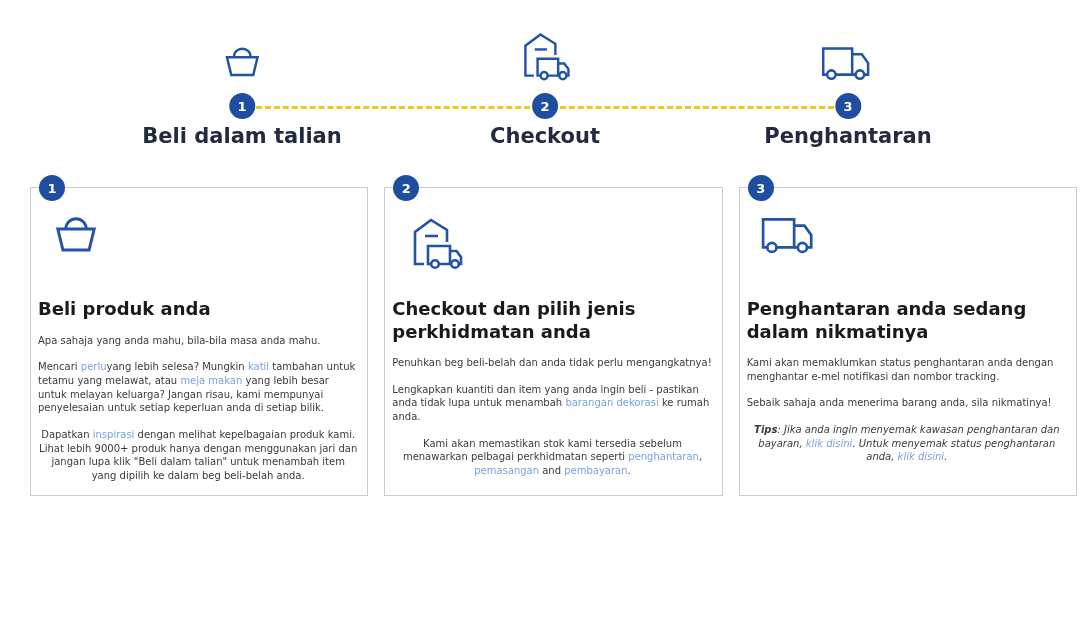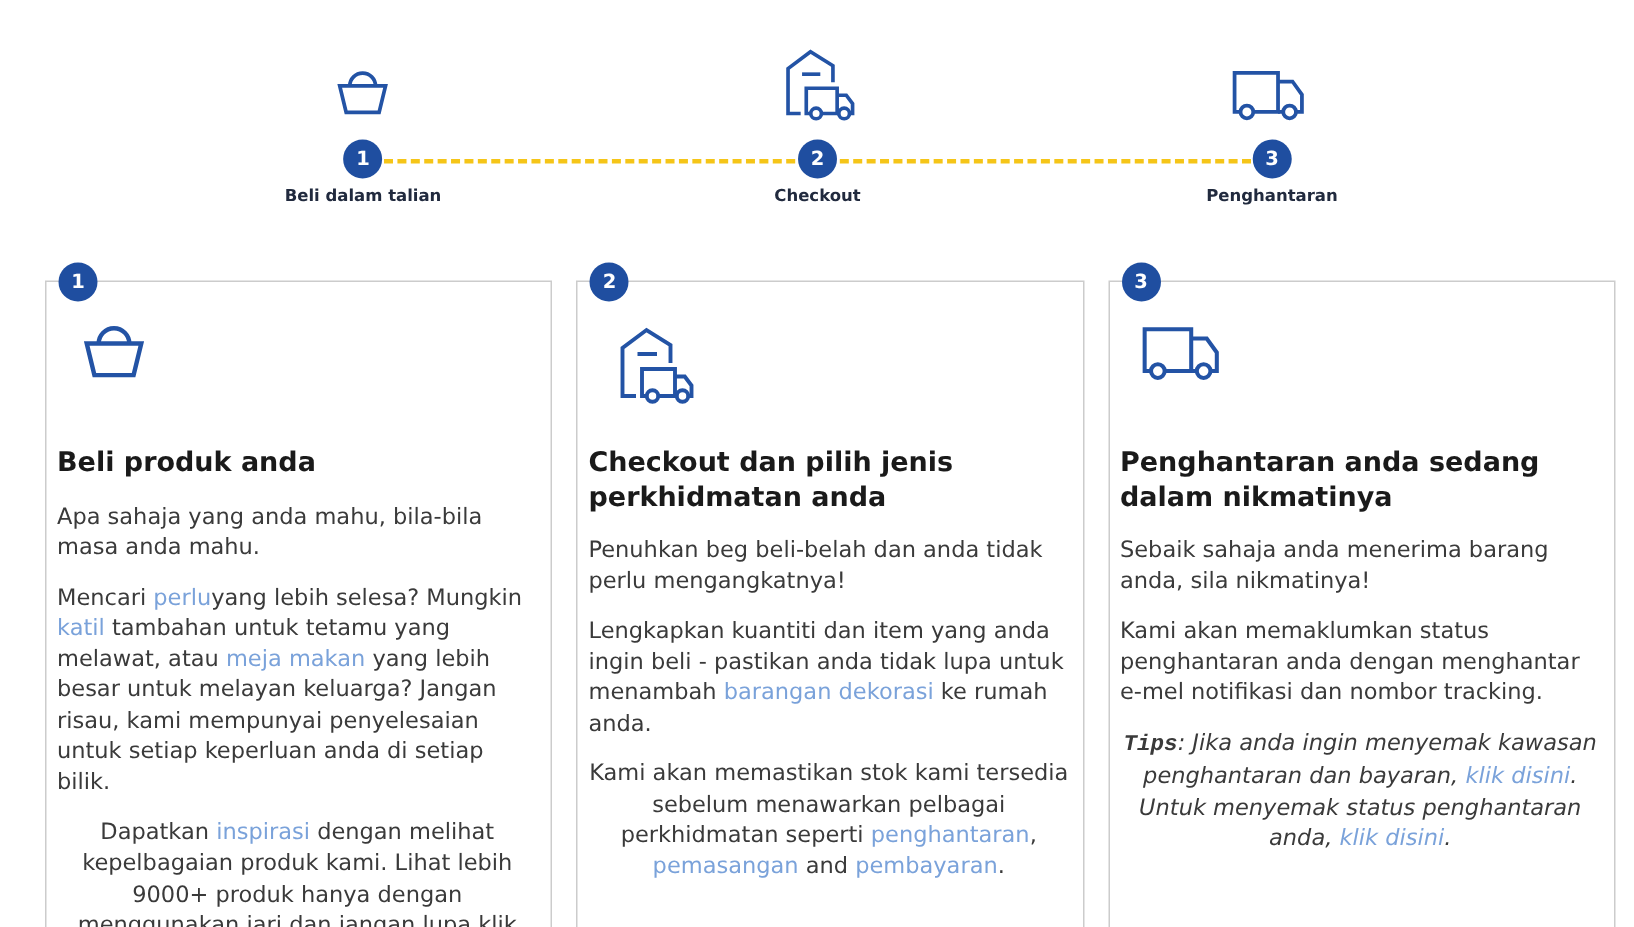--- a/index.html
+++ b/index.html
@@ -32,39 +32,39 @@
   .step-1{left:242px;}
   .step-2{left:545px;}
   .step-3{left:848px;}
   .step-icon{height:62px;display:flex;align-items:flex-end;justify-content:center;color:var(--icon-blue);}
   .badge{
     width:26px;height:26px;border-radius:50%;background:var(--brand-blue);
     color:#fff;font-size:13px;font-weight:bold;
     display:flex;align-items:center;justify-content:center;
   }
   .step .badge{margin-top:9px;}
-  .step-label{margin-top:5px;font-size:11px;font-weight:bold;color:var(--step-label-color);white-space:nowrap;}
+  .step-label{margin-top:5px;font-size:21px;font-weight:bold;color:var(--step-label-color);white-space:nowrap;}
   
   .cards{display:flex;gap:16px;margin:33px 12px 0 30px;}
   .card{
     flex:1;position:relative;background:#fff;
     border:1px solid var(--card-border);
     padding:24px 9px 12px 7px;
   }
   .card-badge{position:absolute;top:-13px;left:8px;}
   .card-icon{height:60px;display:flex;align-items:flex-start;margin:2px 0 24px 13px;color:var(--icon-blue);}
   .card h3{
     margin:0 0 13px 0;font-size:18px;line-height:1.25;
     color:var(--heading-color);font-weight:bold;
   }
-  .card p{margin:0 0 13px 0;font-size:15px;line-height:1.37;}
+  .card p{margin:0 0 13px 0;font-size:10px;line-height:1.37;}
   .card p:last-child{margin-bottom:0;text-align:center;}
   a.link{color:var(--link-blue);text-decoration:none;cursor:pointer;}
   .tips{font-style:italic;}
-  .tips .tips-label{font-weight:bold;font-style:italic;font-family:Liberation Mono, monospace;}
+  .tips .tips-label{font-weight:bold;font-style:italic;}
   svg{display:block;}
 </style>
 </head>
 <body>
 
 <div class="stepper">
   <div class="dash-line"></div>
 
   <div class="step step-1">
     <div class="step-icon">
@@ -152,18 +152,18 @@
     <div class="badge card-badge">3</div>
     <div class="card-icon">
       <svg width="60" height="44" viewBox="0 0 58 40" fill="none" stroke="currentColor" stroke-width="2.6">
         <path d="M3 4 H33 V31 H3 Z"></path>
         <path d="M33 10 H43 L49.5 19 V31 H33"></path>
         <circle cx="11.5" cy="31" r="4.4" fill="#ffffff"></circle>
         <circle cx="41" cy="31" r="4.4" fill="#ffffff"></circle>
       </svg>
     </div>
     <h3>Penghantaran anda sedang dalam nikmatinya</h3>
+    <p><span>Kami akan memaklumkan status penghantaran anda dengan menghantar e-mel notifikasi dan nombor tracking.</span></p>
     <p><span>Sebaik sahaja anda menerima barang anda, sila nikmatinya!</span></p>
-    <p><span>Kami akan memaklumkan status penghantaran anda dengan menghantar e-mel notifikasi dan nombor tracking.</span></p>
     <p class="tips"><span class="tips-label">Tips</span><span>: Jika anda ingin menyemak kawasan penghantaran dan bayaran, </span><a class="link">klik disini</a><span>. Untuk menyemak status penghantaran anda, </span><a class="link">klik disini</a><span>.</span></p>
   </div>
 
 </div>
 
 </body></html>

